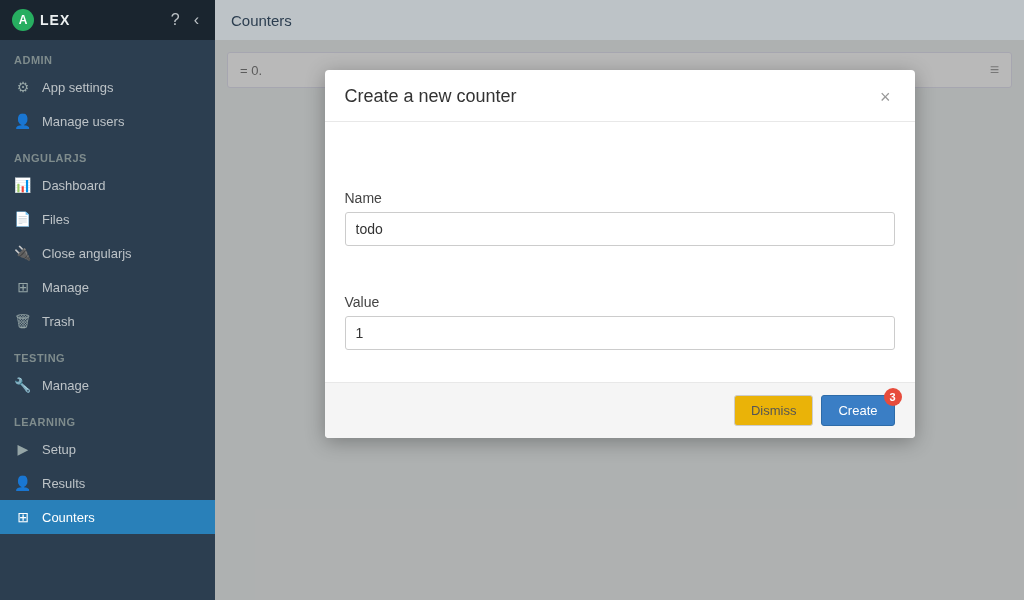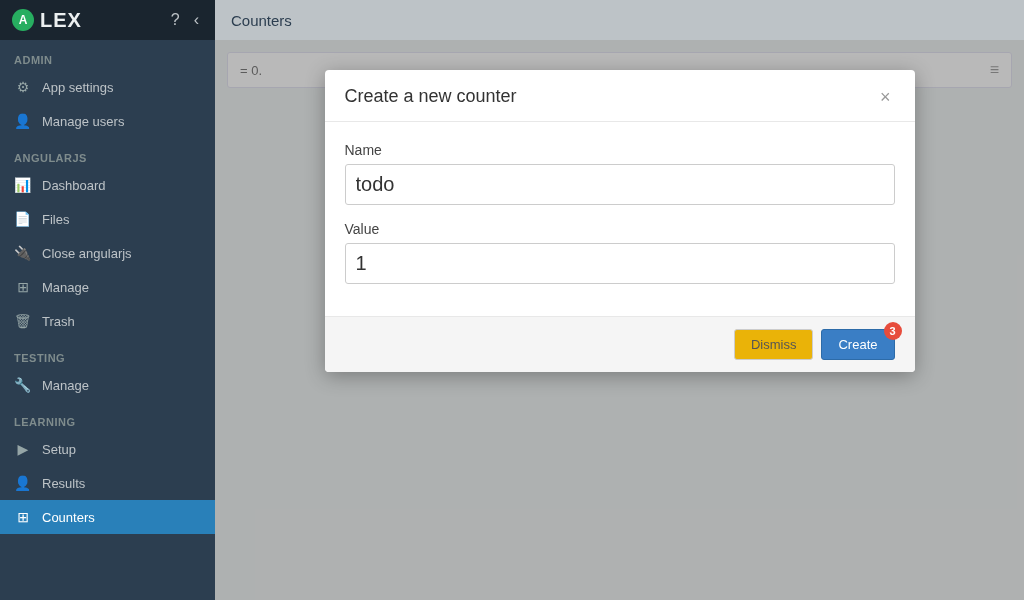--- a/index.html
+++ b/index.html
@@ -28,21 +28,21 @@
       width: 22px; height: 22px;
       background: #27ae60;
       border-radius: 50%;
       display: flex; align-items: center; justify-content: center;
       font-weight: bold; font-size: 12px; color: white;
       margin-right: 6px;
       flex-shrink: 0;
     }
     .sidebar-app-name {
       font-weight: bold;
-      font-size: 20px;
+      font-size: 14px;
       color: #ecf0f1;
       flex: 1;
       letter-spacing: 1px;
     }
     .sidebar-header-icons {
       display: flex; gap: 6px; align-items: center;
     }
     .sidebar-icon-btn {
       background: none; border: none; color: #bdc3c7; cursor: pointer;
       font-size: 16px; padding: 2px 4px;
@@ -143,34 +143,34 @@
       border: none;
       font-size: 18px;
       color: #999;
       cursor: pointer;
       line-height: 1;
       padding: 0 4px;
     }
     .modal-body {
       padding: 20px 20px 16px 20px;
     }
-    .form-group { margin-bottom: 16px; }
+    .form-group { margin-bottom: 16px; margin-top: 48px; }
     .form-label {
       display: block;
       margin-bottom: 6px;
       font-size: 14px;
       color: #444;
       font-weight: 500;
     }
     .form-input {
       width: 100%;
       padding: 8px 10px;
       border: 1px solid #ccc;
       border-radius: 3px;
-      font-size: 20px;
+      font-size: 14px;
       color: #333;
       outline: none;
     }
     .modal-footer {
       padding: 12px 20px;
       background: #f5f5f5;
       border-top: 1px solid #e8e8e8;
       display: flex;
       justify-content: flex-end;
       gap: 8px;

